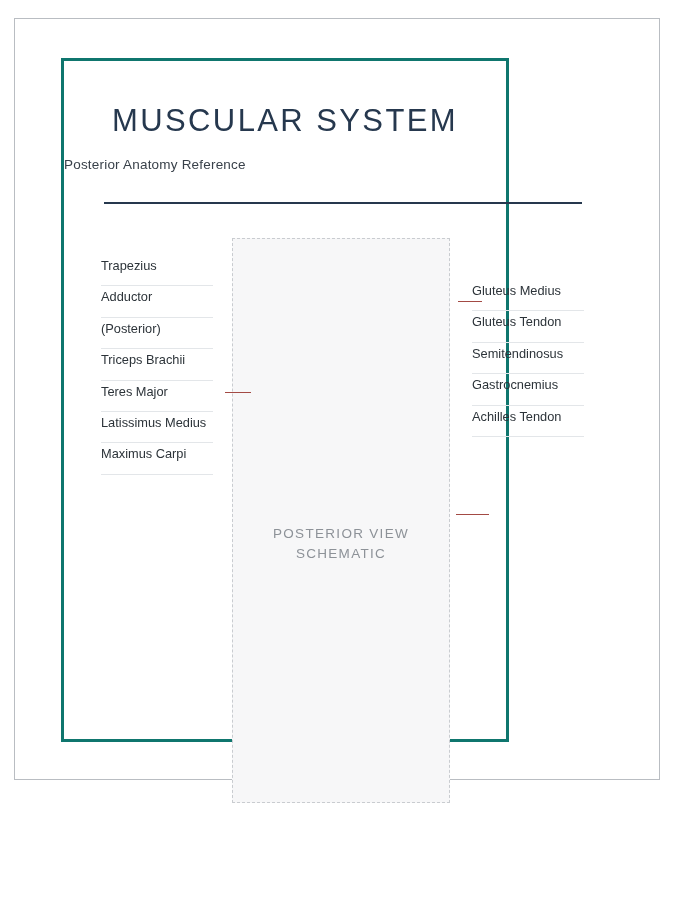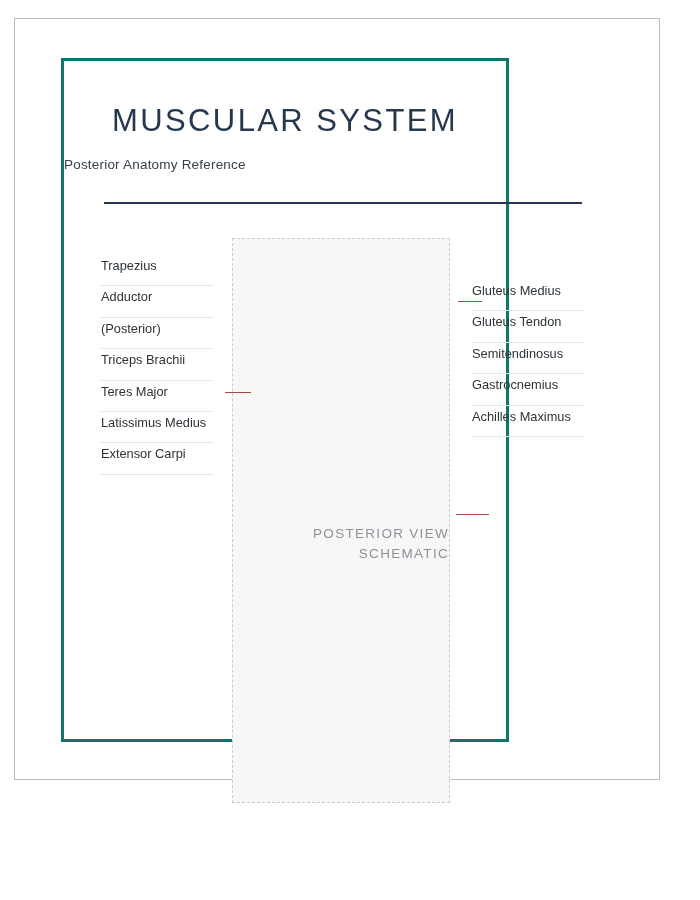--- a/index.html
+++ b/index.html
@@ -76,21 +76,21 @@
     height: 565px;
     background: #f7f7f8;
     border: 1px dashed #c9ccd0;
     box-sizing: border-box;
   }
   .figure-label {
     position: absolute;
     left: 0;
     top: 285px;
     width: 100%;
-    text-align: right;
+    text-align: center;
     font-size: 13.5px;
     letter-spacing: 1.3px;
     color: #8d9298;
     line-height: 20px;
   }
   
   .col {
     position: absolute;
     font-size: 12.8px;
     color: #2c3339;
@@ -137,28 +137,28 @@
     </div>
   </div>
 
   <div class="col col-left">
     <div class="label-item">Trapezius</div>
     <div class="label-item">Adductor</div>
     <div class="label-item">(Posterior)</div>
     <div class="label-item">Triceps Brachii</div>
     <div class="label-item">Teres Major</div>
     <div class="label-item">Latissimus Medius</div>
-    <div class="label-item">Extensor Carpi</div>
+    <div class="label-item">Maximus Carpi</div>
   </div>
 
   <div class="col col-right">
     <div class="label-item">Gluteus Medius</div>
     <div class="label-item">Gluteus Tendon</div>
     <div class="label-item">Semitendinosus</div>
     <div class="label-item">Gastrocnemius</div>
-    <div class="label-item">Achilles Maximus</div>
+    <div class="label-item">Achilles Tendon</div>
   </div>
 
   <div class="leader leader-1"></div>
   <div class="leader leader-2"></div>
   <div class="leader leader-3"></div>
 
 </div>
 
 </body></html>

